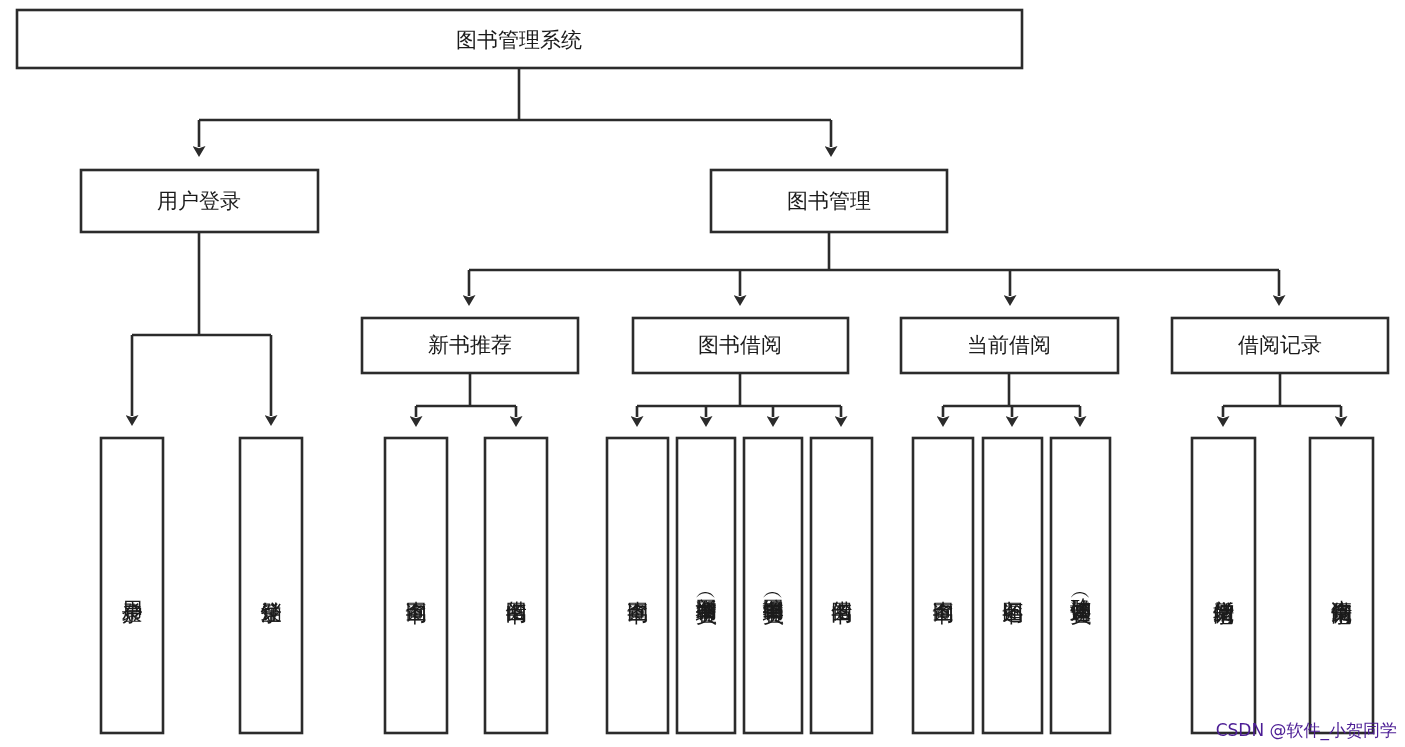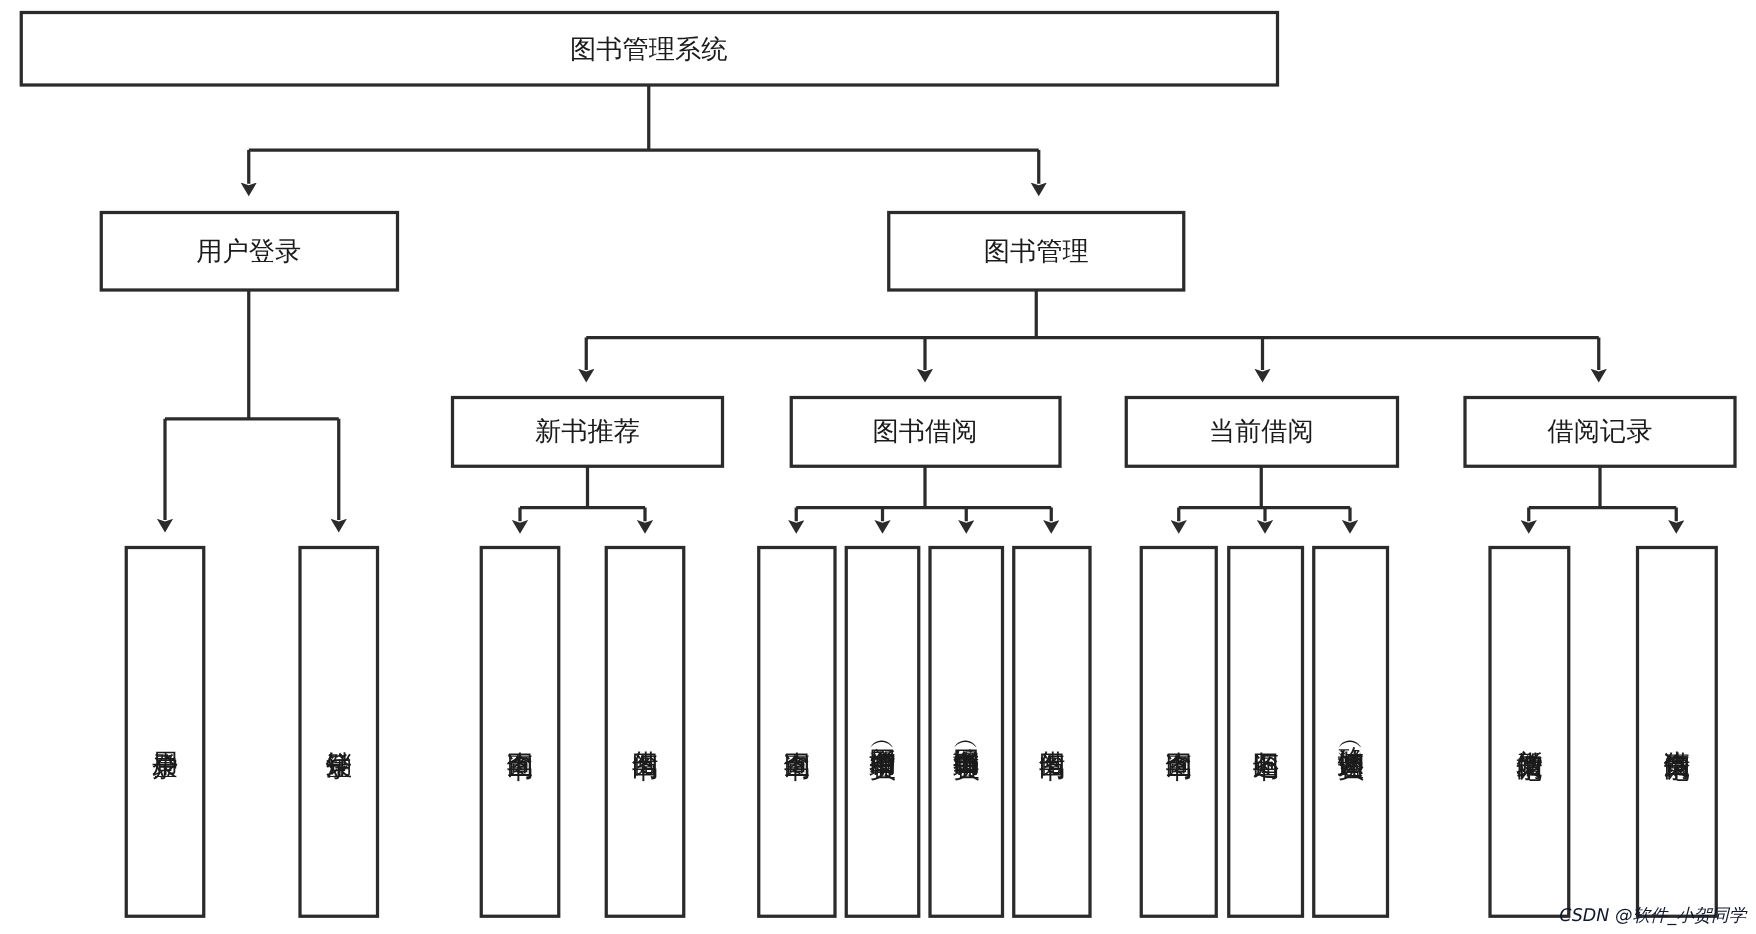--- a/index.html
+++ b/index.html
@@ -60,24 +60,23 @@
     align-items: center;
     justify-content: center;
     white-space: nowrap;
     pointer-events: none;
   }
   .watermark {
     position: absolute;
     right: 8px;
     bottom: 5px;
     font-family: "DejaVu Sans", "Liberation Sans", sans-serif;
-    font-size: 14px;
-    color: #0f172a;
+    font-size: 17px;
+    color: #4c1d95;
     white-space: nowrap;
-    font-style: italic;
   }
 </style>
 </head>
 <body>
 
 <div id="diagram-root">
 
   <svg class="diagram" viewBox="0 0 1405 747">
     <defs>
       <marker id="arrow" markerWidth="11" markerHeight="13" refX="1" refY="6.5" orient="auto" markerUnits="userSpaceOnUse">

